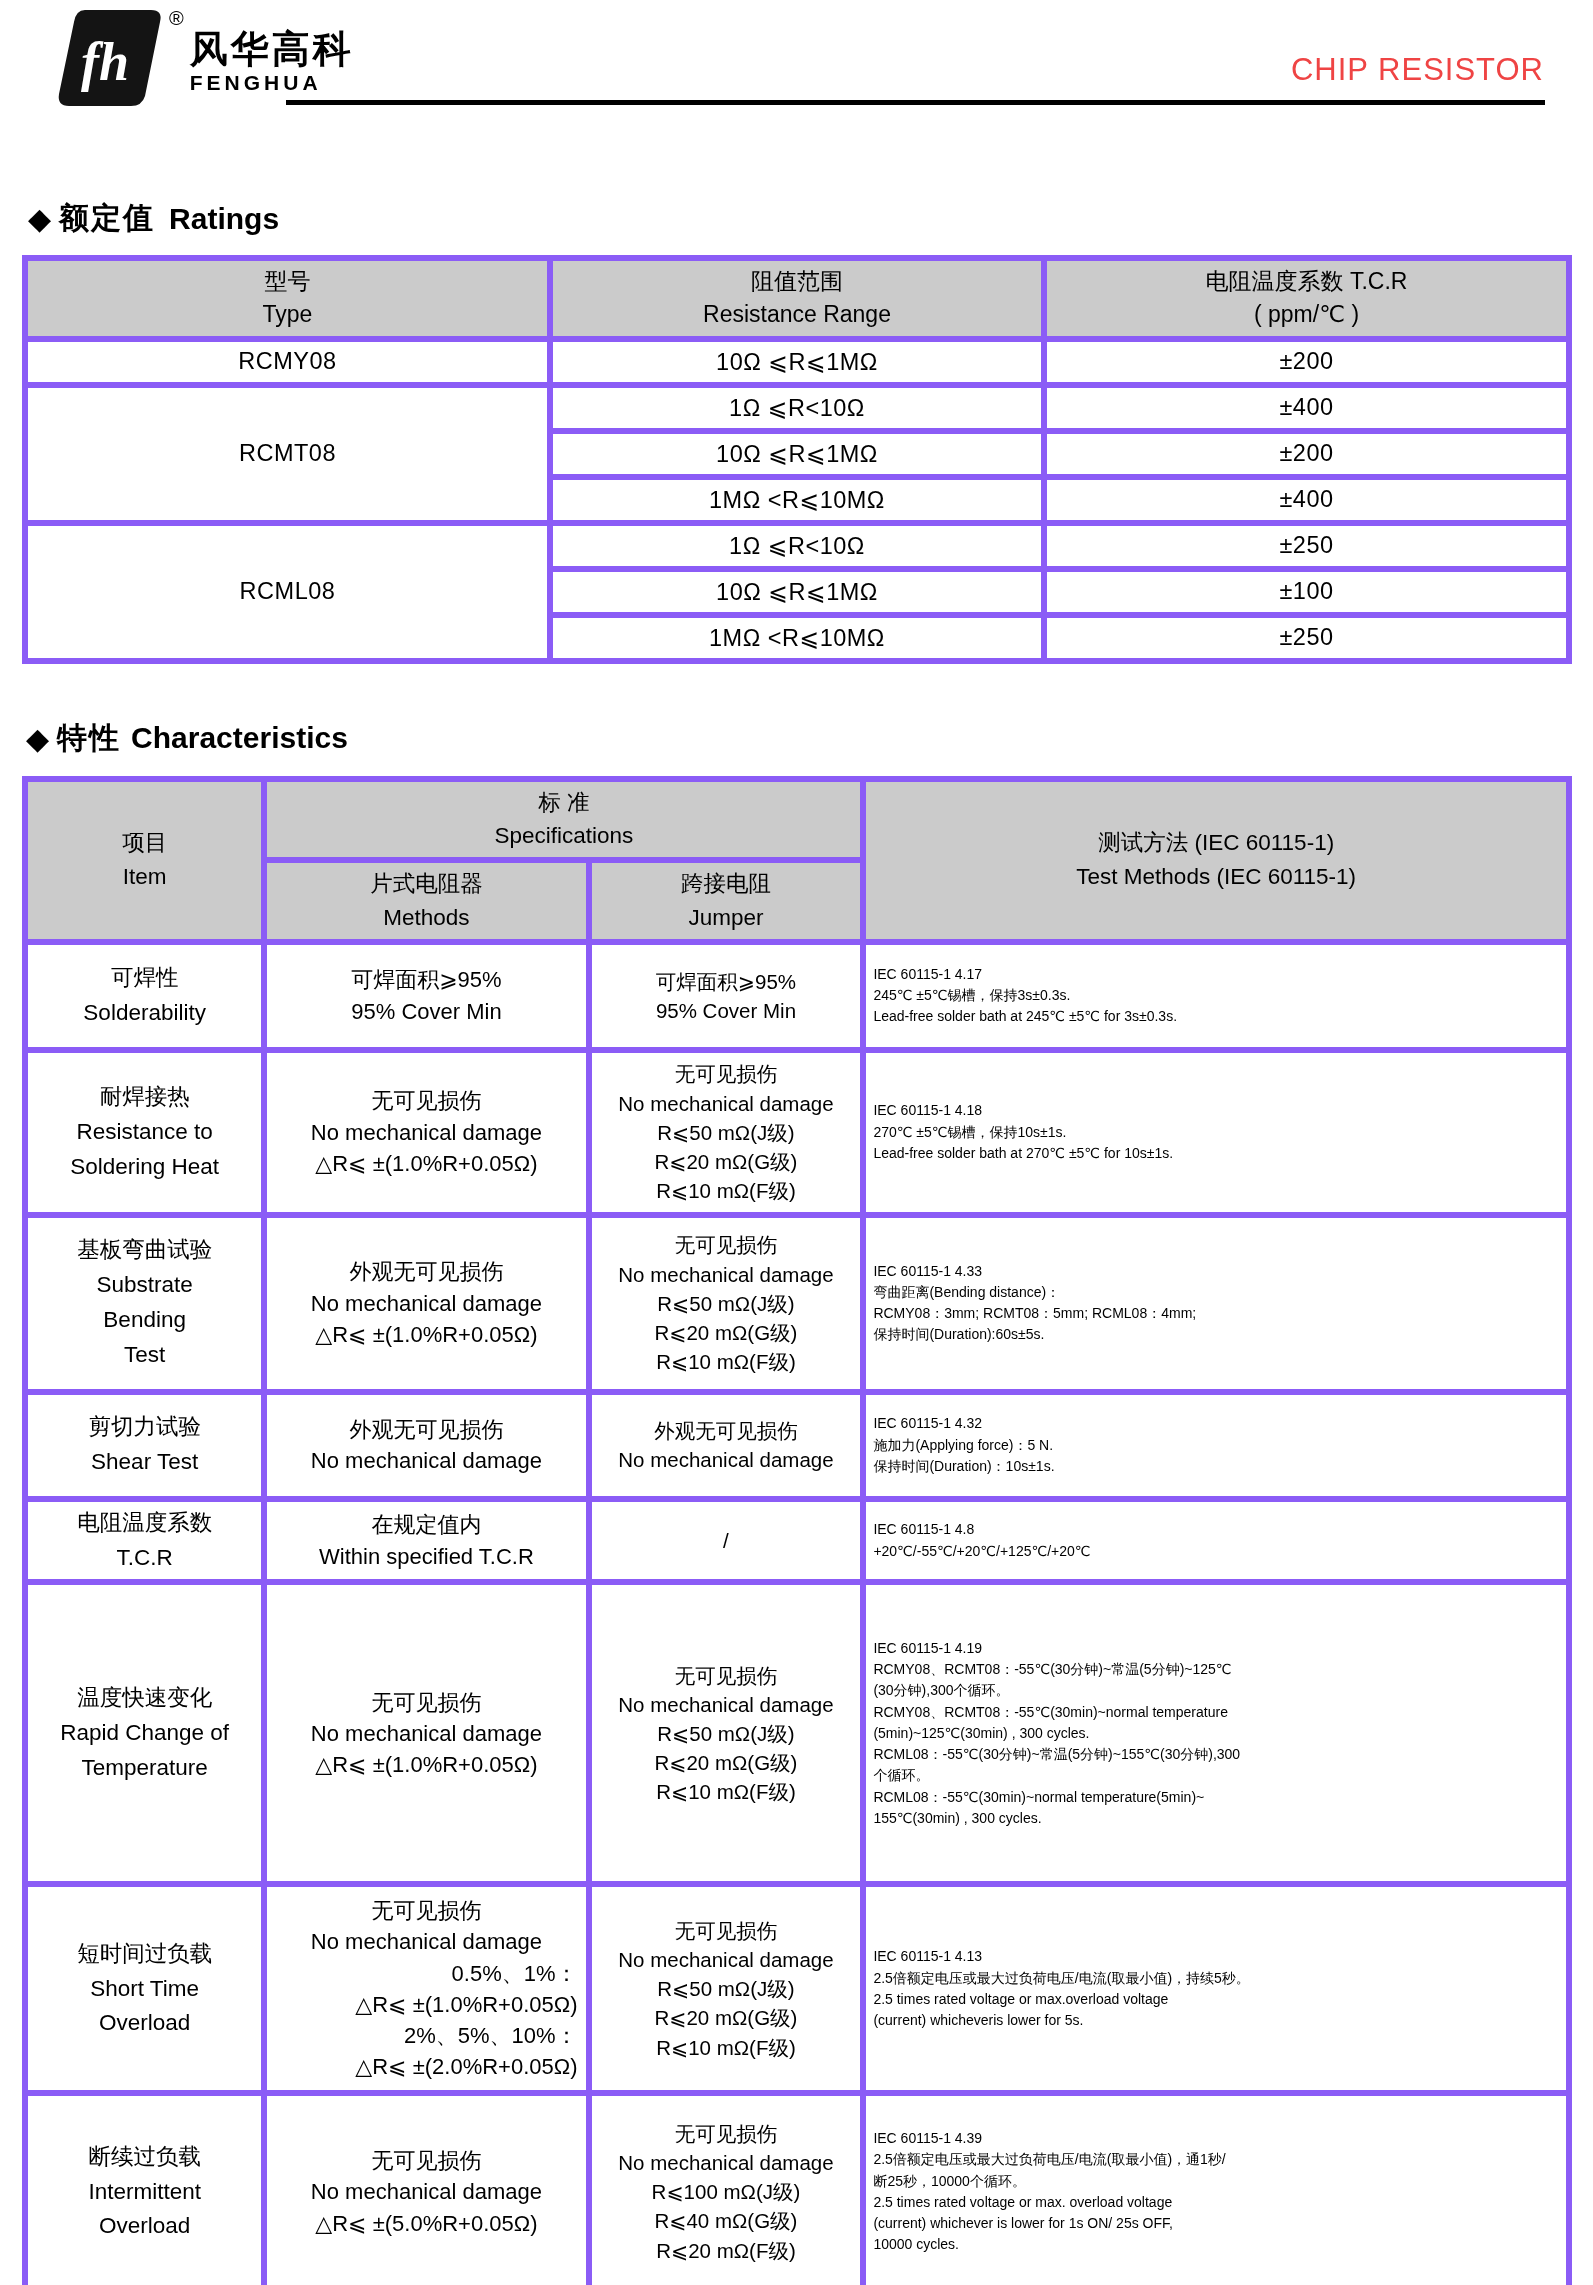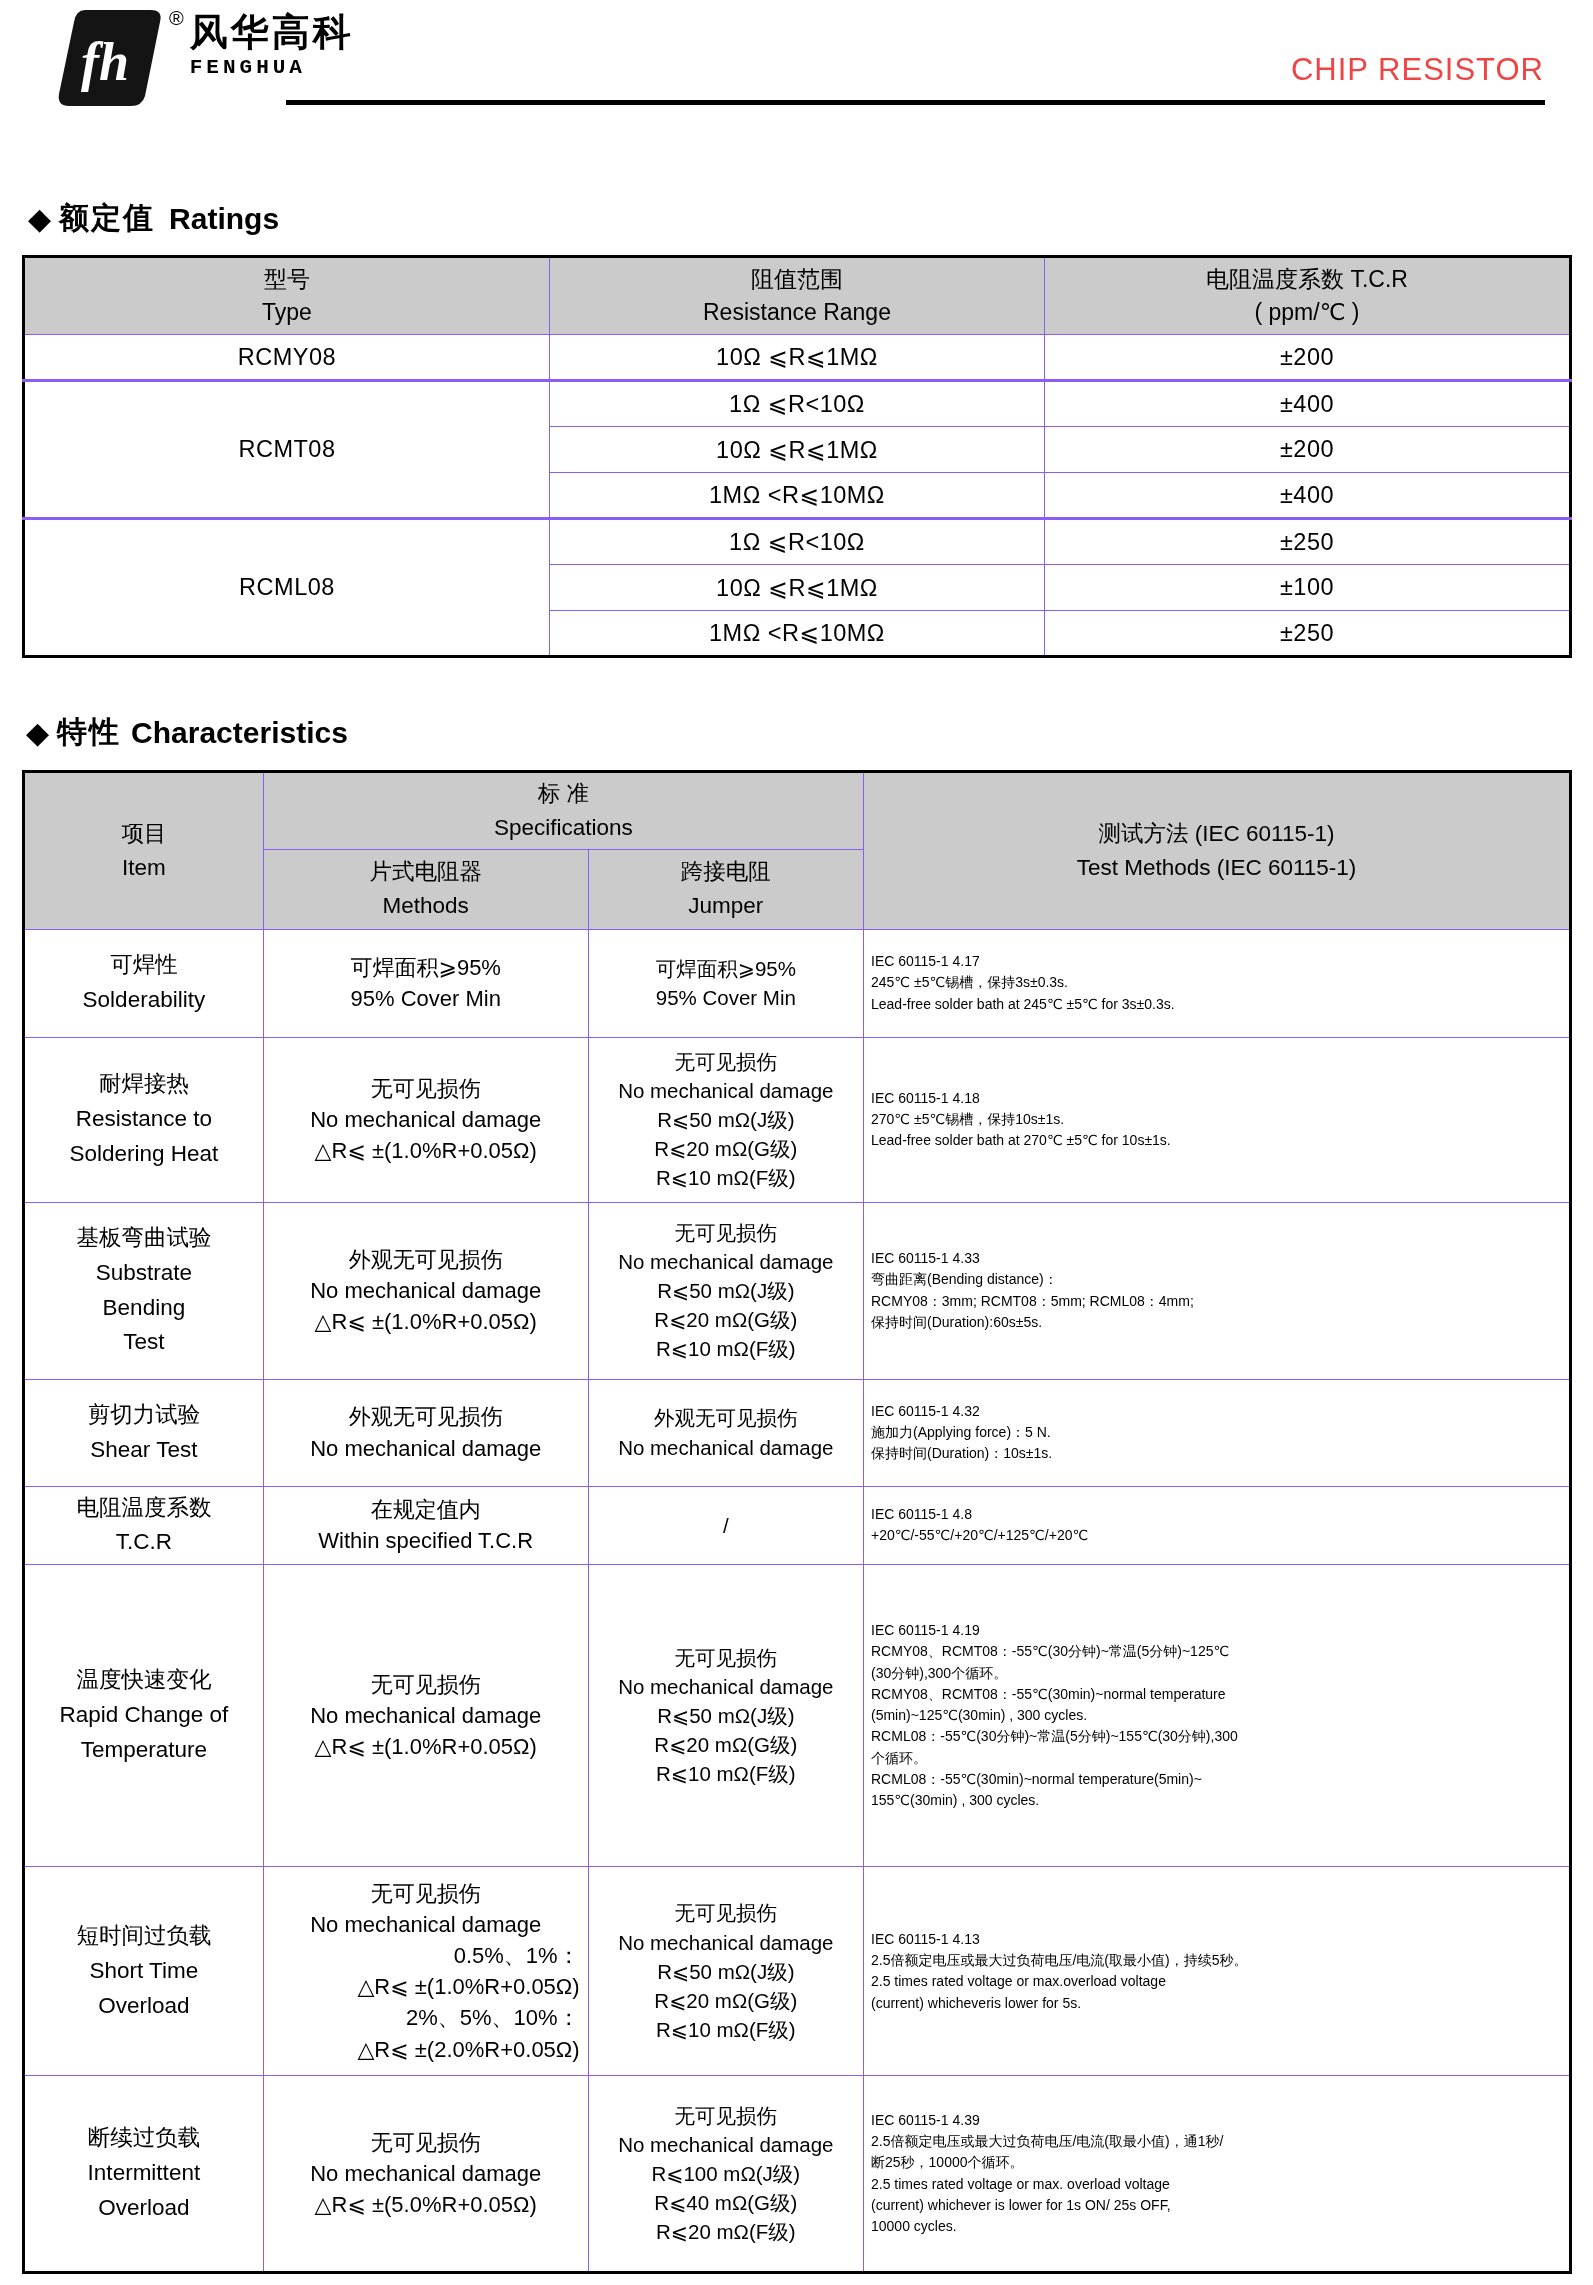--- a/index.html
+++ b/index.html
@@ -11,38 +11,38 @@
     position: relative;
     overflow: hidden;
   }
   .page { position: absolute; inset: 0; padding: 0 21px 0 22px; }
 
   
   .hdr { position: relative; height: 122px; }
   .logo-group { position: absolute; left: 33px; top: 8px; display: flex; align-items: flex-start; }
   .logo-mark { width: 112px; height: 100px; }
   .logo-reg { font-size: 20px; margin: 0 6px 0 2px; line-height: 1; }
-  .logo-text { display: flex; flex-direction: column; margin-top: 6px; font-family: Liberation Mono, monospace; }
+  .logo-text { display: flex; flex-direction: column; margin-top: 21px; }
   .logo-cn { font-size: 38px; font-weight: bold; letter-spacing: 3px; line-height: 1.1; }
   .logo-en { font-size: 21px; font-weight: bold; letter-spacing: 4px; line-height: 1.15; }
   .hdr-title { position: absolute; right: 28px; top: 52px; font-size: 31px; letter-spacing: 1px; color: #ef4444; }
   .hdr-rule { position: absolute; left: 264px; right: 27px; top: 100px; height: 5px; background: #000; }
 
   
   .sec-heading { font-size: 30px; font-weight: bold; display: flex; align-items: center; }
   .sec-heading .diamond { font-size: 30px; margin-right: 8px; }
   .sec-heading .cn { letter-spacing: 2px; }
   .sec-heading .en { font-weight: bold; margin-left: 14px; letter-spacing: 0; }
   #ratings-heading { margin: 76px 0 0 6px; }
   #characteristics-heading { margin: 54px 0 0 4px; }
   #characteristics-heading .en { margin-left: 10px; }
 
   
   table { border-collapse: collapse; width: 1550px; table-layout: fixed; }
-  td, th { border: 1px solid #8b5cf6; text-align: center; vertical-align: middle; padding: 4px 6px; }
+  td, th { border: 6px solid #8b5cf6; text-align: center; vertical-align: middle; padding: 4px 6px; }
   table { border: 3px solid #000; }
   th { background: #cbcbcb; font-weight: normal; }
   .pre { white-space: pre-line; }
 
   
   #ratings-table { margin-top: 16px; }
   #ratings-table th { height: 78px; font-size: 23px; line-height: 1.45; }
   #ratings-table td { height: 46px; font-size: 23.5px; letter-spacing: 0.5px; }
   #ratings-table col.c1 { width: 34%; }
   #ratings-table col.c2 { width: 32%; }

